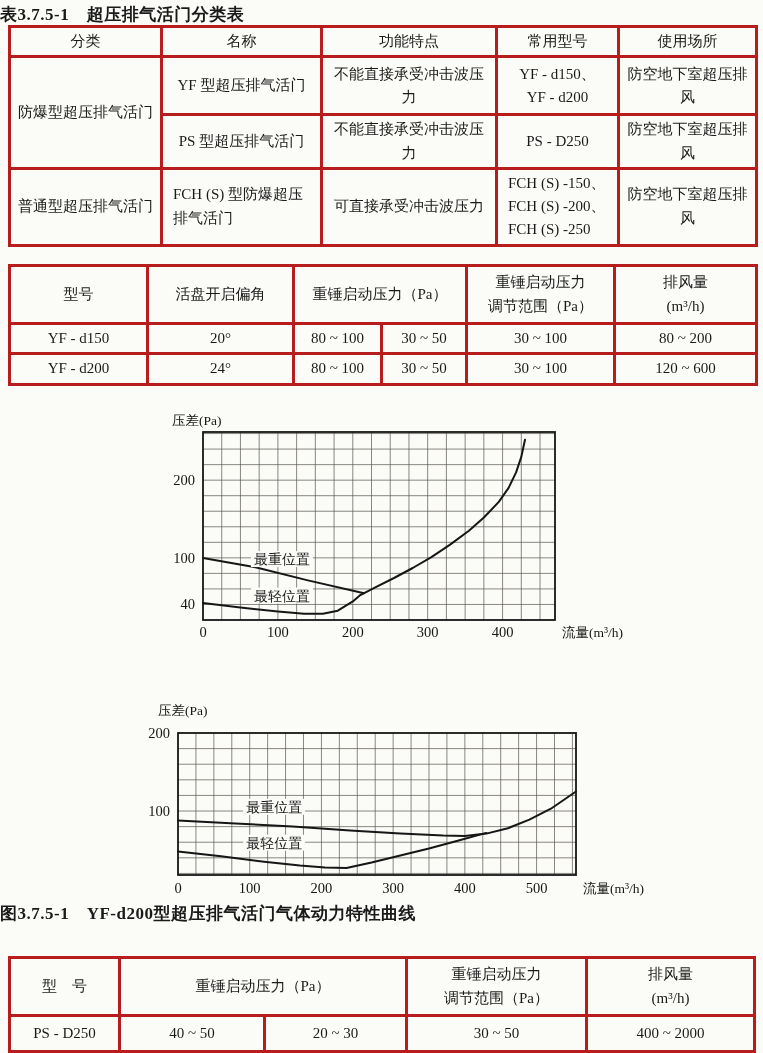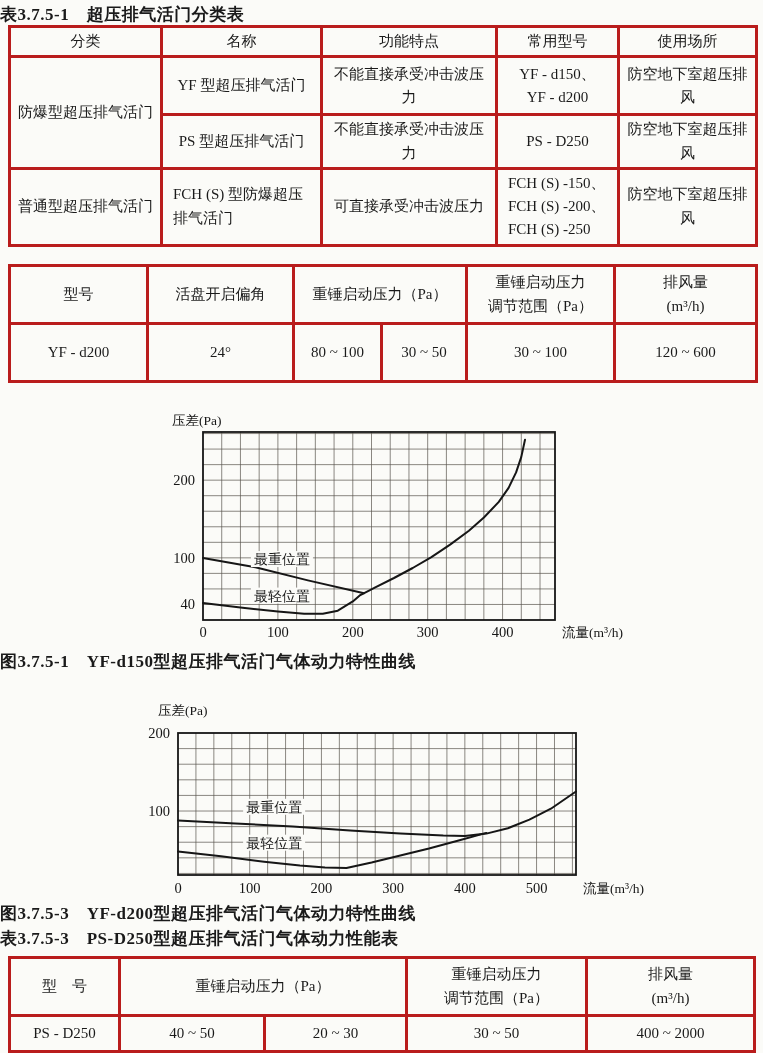--- a/index.html
+++ b/index.html
@@ -93,20 +93,28 @@
         </colgroup>
       <tbody>
         <tr class="hdr" style="height:58px">
           <td>型号</td>
           <td>活盘开启偏角</td>
           <td colspan="2">重锤启动压力（Pa）</td>
           <td>重锤启动压力
 调节范围（Pa）</td>
           <td>排风量
 (m³/h)</td>
+        </tr>
+        <tr style="height:29px">
+          <td>YF - d150</td>
+          <td>20°</td>
+          <td>80 ~ 100</td>
+          <td>30 ~ 50</td>
+          <td>30 ~ 100</td>
+          <td>80 ~ 200</td>
         </tr>
         <tr>
           <td>YF - d200</td>
           <td>24°</td>
           <td>80 ~ 100</td>
           <td>30 ~ 50</td>
           <td>30 ~ 100</td>
           <td>120 ~ 600</td>
         </tr>
       </tbody>
@@ -157,21 +165,20 @@
         <text x="352.7872340425532" y="229" font-size="14.5" text-anchor="middle" fill="#161616">200</text>
         <text x="427.6808510638298" y="229" font-size="14.5" text-anchor="middle" fill="#161616">300</text>
         <text x="502.5744680851064" y="229" font-size="14.5" text-anchor="middle" fill="#161616">400</text>
         <text x="195" y="201.46280991735537" font-size="14.5" text-anchor="end" fill="#161616">40</text>
         <text x="195" y="154.8512396694215" font-size="14.5" text-anchor="end" fill="#161616">100</text>
         <text x="195" y="77.16528925619835" font-size="14.5" text-anchor="end" fill="#161616">200</text>
         <text x="172" y="17" font-size="13.5" fill="#161616">压差(Pa)</text>
         <text x="562" y="229" font-size="13.5" fill="#161616">流量(m³/h)</text>
       </svg>
   </div>
-  <div class="caption" style="top:651px">图3.7.5-1　YF-d150型超压排气活门气体动力特性曲线</div>
 
   <div class="chart" style="top:700px;height:203px">
     <svg width="763" height="203">
         <line x1="195.92792792792793" y1="33" x2="195.92792792792793" y2="175" stroke="#59544e" stroke-width="0.7"></line>
         <line x1="213.85585585585585" y1="33" x2="213.85585585585585" y2="175" stroke="#59544e" stroke-width="0.7"></line>
         <line x1="231.7837837837838" y1="33" x2="231.7837837837838" y2="175" stroke="#59544e" stroke-width="0.7"></line>
         <line x1="249.7117117117117" y1="33" x2="249.7117117117117" y2="175" stroke="#59544e" stroke-width="0.7"></line>
         <line x1="267.63963963963965" y1="33" x2="267.63963963963965" y2="175" stroke="#59544e" stroke-width="0.7"></line>
         <line x1="285.5675675675676" y1="33" x2="285.5675675675676" y2="175" stroke="#59544e" stroke-width="0.7"></line>
         <line x1="303.4954954954955" y1="33" x2="303.4954954954955" y2="175" stroke="#59544e" stroke-width="0.7"></line>
@@ -211,23 +218,22 @@
         <text x="321.4234234234234" y="193" font-size="14.5" text-anchor="middle" fill="#161616">200</text>
         <text x="393.13513513513516" y="193" font-size="14.5" text-anchor="middle" fill="#161616">300</text>
         <text x="464.84684684684686" y="193" font-size="14.5" text-anchor="middle" fill="#161616">400</text>
         <text x="536.5585585585586" y="193" font-size="14.5" text-anchor="middle" fill="#161616">500</text>
         <text x="170" y="116.02197802197801" font-size="14.5" text-anchor="end" fill="#161616">100</text>
         <text x="170" y="38" font-size="14.5" text-anchor="end" fill="#161616">200</text>
         <text x="158" y="15" font-size="13.5" fill="#161616">压差(Pa)</text>
         <text x="583" y="193" font-size="13.5" fill="#161616">流量(m³/h)</text>
       </svg>
   </div>
-  <div class="caption" style="top:903px">图3.7.5-3　YF-d200型超压排气活门气体动力特性曲线</div>
-
-  <div class="tbl-title" style="top:928px">表3.7.5-3　PS-D250型超压排气活门气体动力性能表</div>
+  <div class="caption" style="top:903px">图3.7.5-1　YF-d200型超压排气活门气体动力特性曲线</div>
+
   <div class="tbl-wrap" style="top:956px;height:97px">
     <table>
       <colgroup>
           <col style="width:110px">
           <col style="width:145px">
           <col style="width:142px">
           <col style="width:180px">
           <col style="width:168px">
         </colgroup>
       <tbody>

